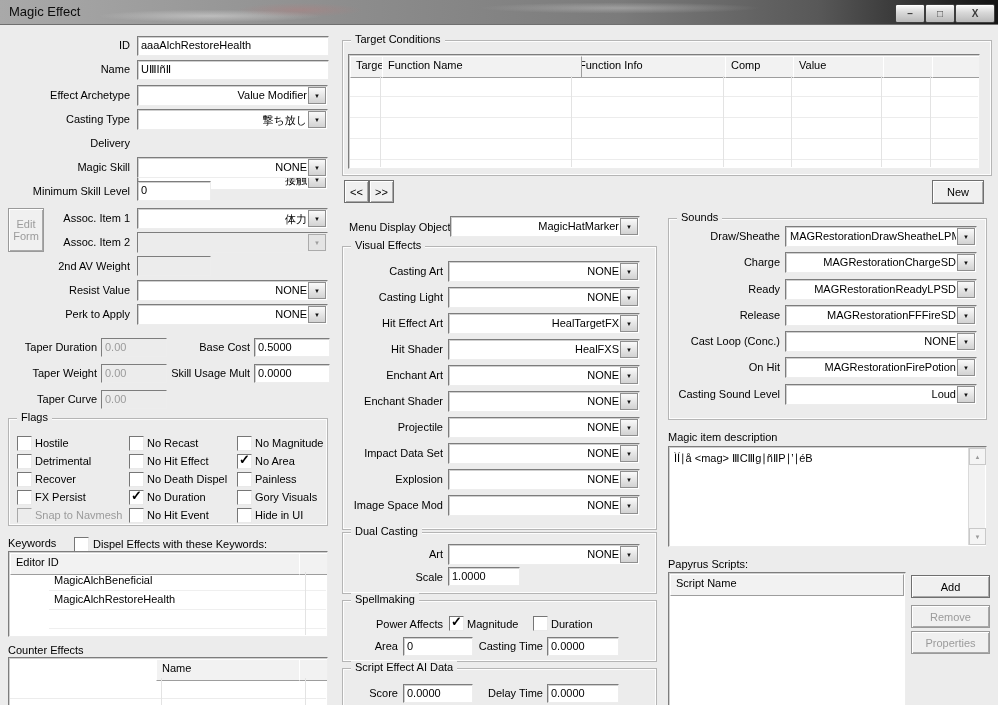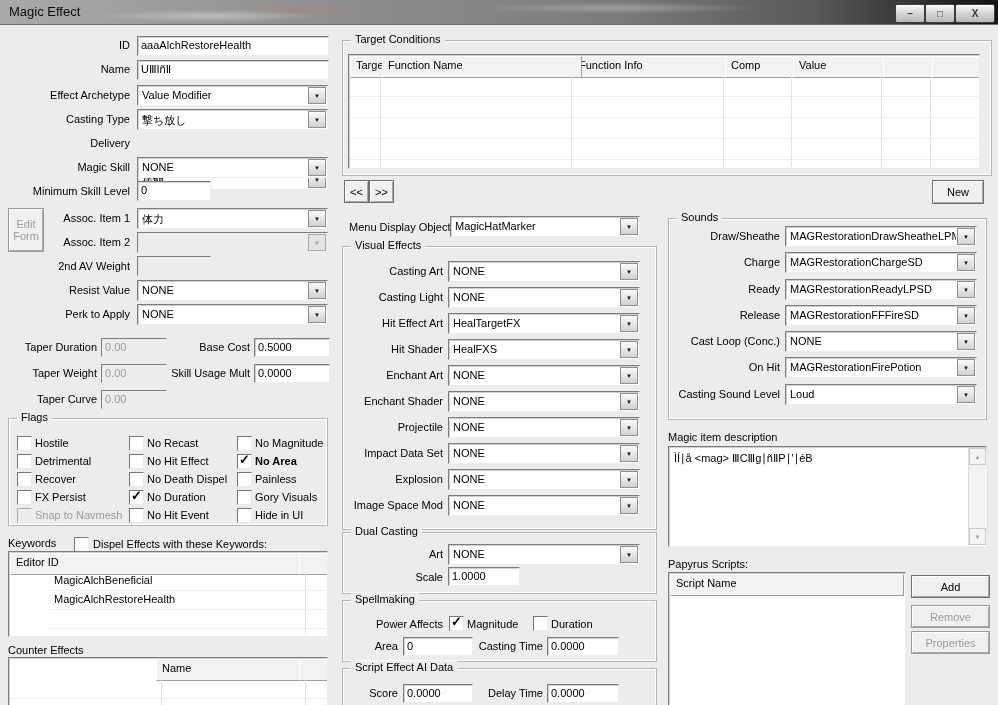--- a/index.html
+++ b/index.html
@@ -21,21 +21,21 @@
     box-shadow:inset 0 1px 0 #fff;}
   
   .lbl{position:absolute;white-space:nowrap;}
   .r{text-align:right;}
   .dis{color:#9b9b9b;}
   .field{position:absolute;background:#fff;border:1px solid;border-color:#7d7d7d #ededed #ededed #7d7d7d;
     box-shadow:inset 1px 1px 0 #cfcfcf;padding:2px 3px;white-space:nowrap;overflow:hidden;}
   .field.disabled{background:#ececec;color:#9b9b9b;box-shadow:none;}
   .combo{position:absolute;background:#fff;border:1px solid;border-color:#7d7d7d #ededed #ededed #7d7d7d;
     box-shadow:inset 1px 1px 0 #cfcfcf;overflow:hidden;}
-  .combo .cval{position:absolute;left:4px;top:3px;right:20px;white-space:nowrap;overflow:hidden;}
+  .combo .cval{position:absolute;left:4px;top:3px;right:20px;white-space:nowrap;overflow:hidden;text-align:right;}
   .combo .arrow{position:absolute;right:1px;top:1px;bottom:1px;width:16px;
     background:linear-gradient(#fafafa,#d2d2d2);border:1px solid #8f8f8f;
     display:flex;align-items:center;justify-content:center;font-size:6px;color:#111;}
   .combo.disabled{background:#ececec;box-shadow:none;}
   .combo.disabled .arrow{color:#9d9d9d;background:#e4e4e4;border-color:#ababab;}
   .btn{position:absolute;background:#f0f0f0;border:1px solid #6f6f6f;
     box-shadow:inset 1px 1px 0 #ffffff,inset -1px -1px 0 #a9a9a9;
     display:flex;align-items:center;justify-content:center;text-align:center;}
   .btn.disabled{color:#9b9b9b;border-color:#9a9a9a;}
   .group{position:absolute;border:1px solid #b5b5b5;
@@ -173,21 +173,21 @@
     <span class="cbbox" style="left:120px;top:53px;"></span>
     <span class="lbl" style="left:138px;top:54px;">No Death Dispel</span>
     <span class="cbbox checked" style="left:120px;top:71px;"></span>
     <span class="lbl" style="left:138px;top:72px;">No Duration</span>
     <span class="cbbox" style="left:120px;top:89px;"></span>
     <span class="lbl" style="left:138px;top:90px;">No Hit Event</span>
 
     <span class="cbbox" style="left:228px;top:17px;"></span>
     <span class="lbl" style="left:246px;top:18px;">No Magnitude</span>
     <span class="cbbox checked" style="left:228px;top:35px;"></span>
-    <span class="lbl" style="left:246px;top:36px;font-weight:bold;">No Area</span>
+    <span class="lbl" style="left:246px;top:36px;">No Area</span>
     <span class="cbbox" style="left:228px;top:53px;"></span>
     <span class="lbl" style="left:246px;top:54px;">Painless</span>
     <span class="cbbox" style="left:228px;top:71px;"></span>
     <span class="lbl" style="left:246px;top:72px;">Gory Visuals</span>
     <span class="cbbox" style="left:228px;top:89px;"></span>
     <span class="lbl" style="left:246px;top:90px;">Hide in UI</span>
   </div>
 
   <div class="lbl" style="left:8px;top:537px;">Keywords</div>
   <span class="cbbox" style="left:74px;top:537px;"></span>

